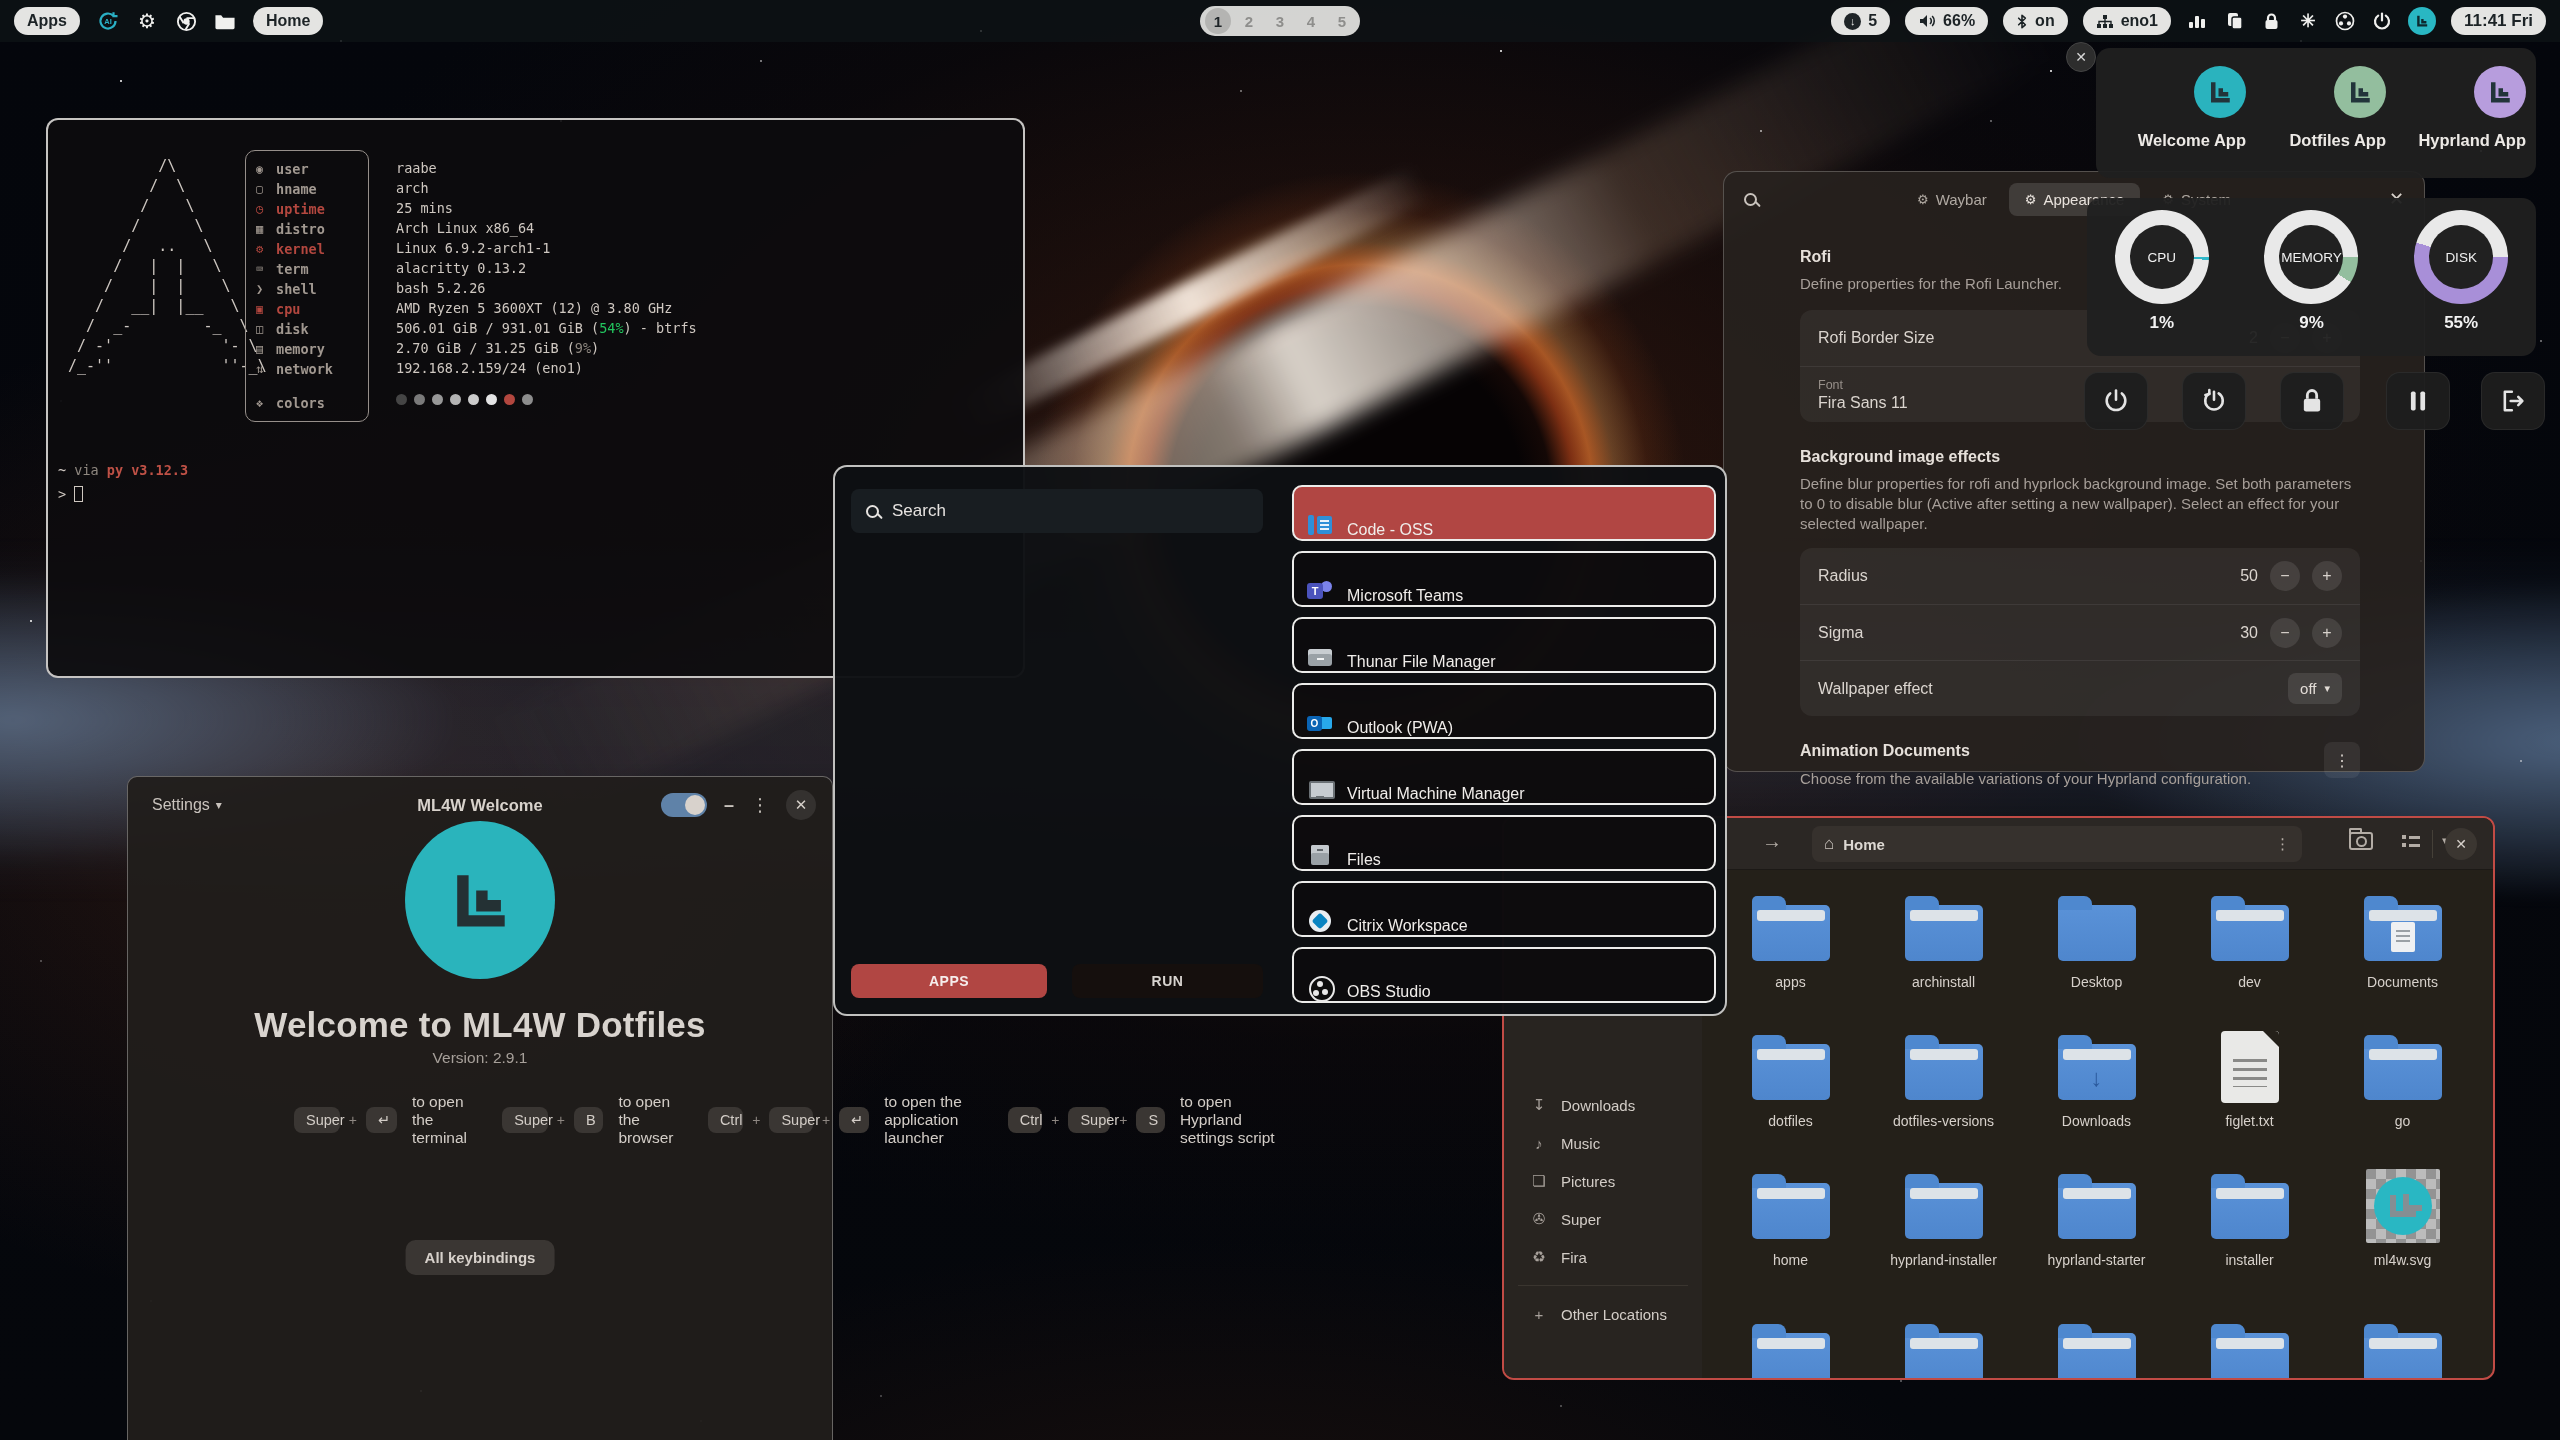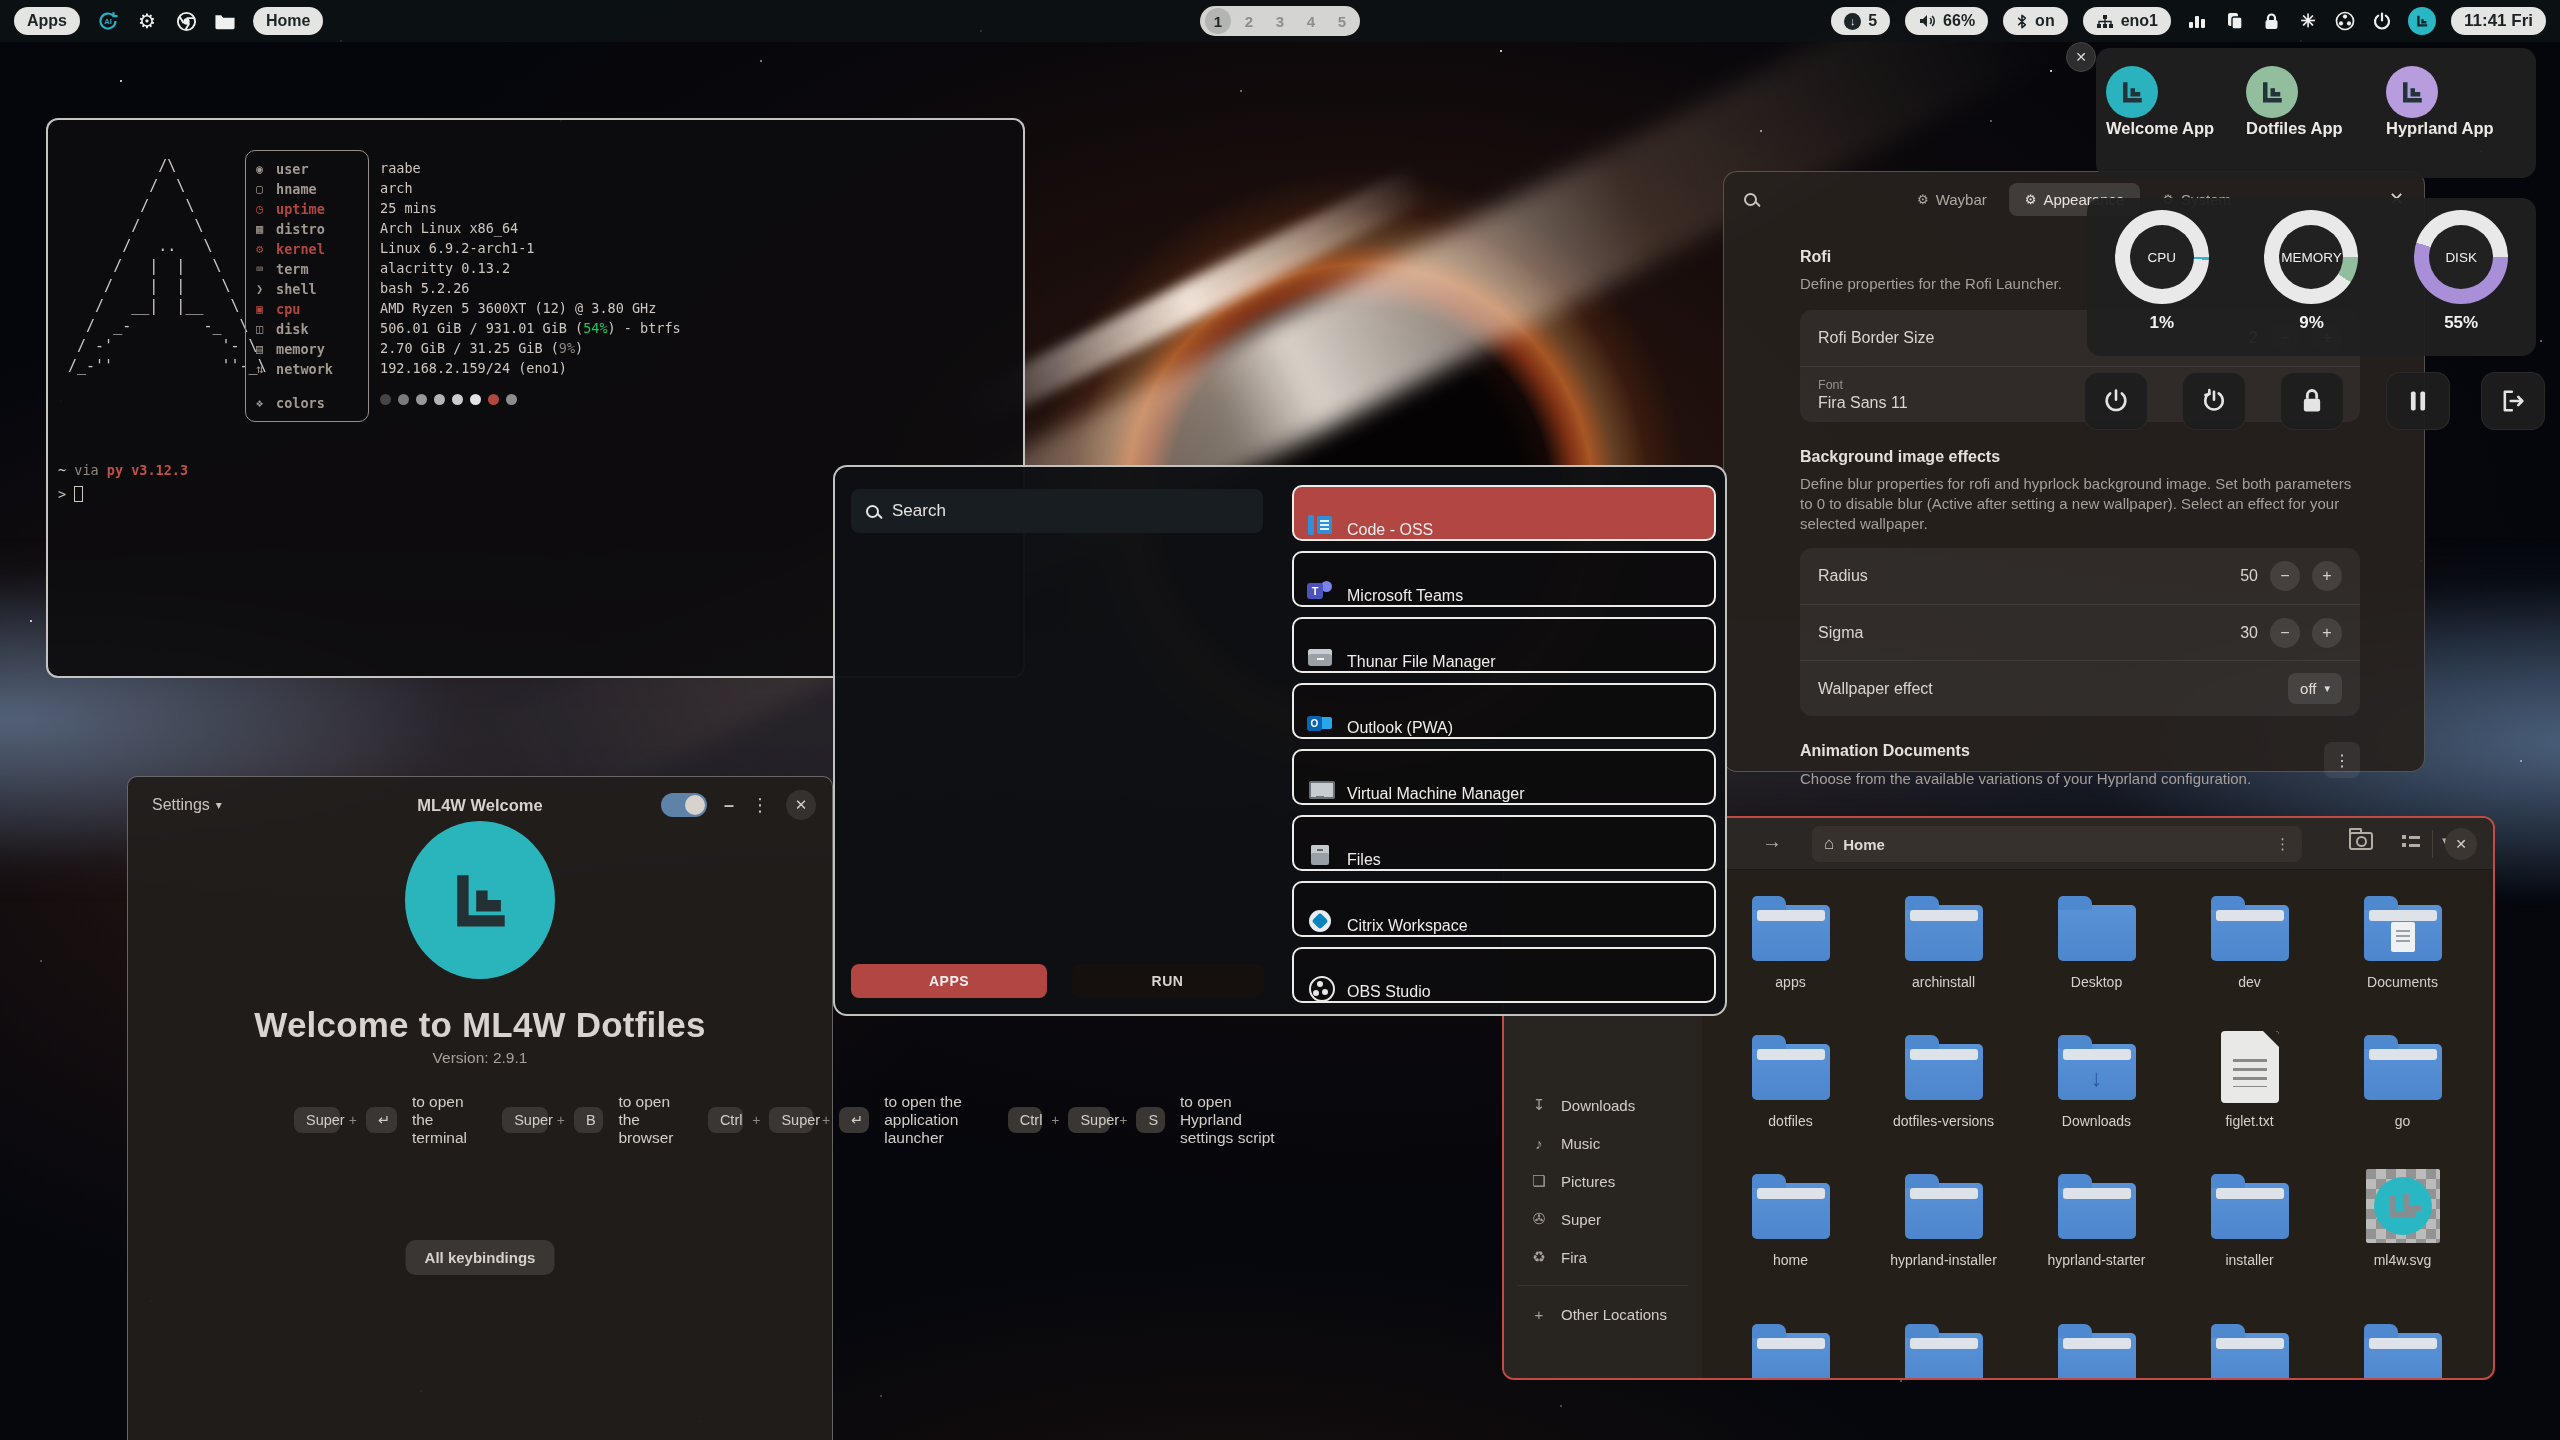--- a/index.html
+++ b/index.html
@@ -65,21 +65,21 @@
           font-family:"DejaVu Sans Mono", monospace; }
   .term pre.ascii { position:absolute; left:20px; top:36px; font:15px/20px "DejaVu Sans Mono",monospace;
                     color:#cfc8c2; }
   .ffbox { position:absolute; left:197px; top:30px; width:124px; border:1px solid #968f8a; border-radius:10px;
            padding:8px 0 8px 10px; }
   .ffrow { display:flex; align-items:center; height:20px; font:700 13.5px "DejaVu Sans Mono",monospace;
            color:#a19890; white-space:pre; }
   .ffrow .ic { width:20px; font-weight:400; font-size:12px; }
   .ffrow.red { color:#b3473f; }
   .ffspacer { height:14px; }
-  .ffvals { position:absolute; left:332px; top:38px; }
+  .ffvals { position:absolute; left:348px; top:38px; }
   .fvrow { height:20px; font:13.5px/20px "DejaVu Sans Mono",monospace; color:#cfc8c1; white-space:pre; }
   .fvrow .hl.red { color:#22c55e; } .fvrow .hl.dim { color:#8f8880; }
   .dots { display:flex; gap:7px; margin-top:16px; align-items:center; }
   .dot { width:11px; height:11px; border-radius:50%; }
   .prompt1 { position:absolute; left:10px; top:342px; font:13.5px "DejaVu Sans Mono",monospace; color:#d0c9c3; }
   .prompt1 .via { color:#8f8880; } .prompt1 .env { color:#bf5146; font-weight:700; }
   .prompt2 { position:absolute; left:10px; top:366px; font:13.5px "DejaVu Sans Mono",monospace; color:#cfc8c1;
              display:flex; align-items:center; gap:8px; }
   .cursor { display:inline-block; width:9px; height:16px; border:1.5px solid #cfc8c1; }
 
@@ -198,21 +198,21 @@
   .kebab-btn { width:36px; height:36px; border-radius:8px; background:rgba(255,255,255,.07); display:grid;
                place-items:center; color:#d9d3cd; font-size:16px; }
 
   
   .qp-close { position:absolute; left:2066px; top:42px; width:30px; height:30px; border-radius:50%;
               background:#2d2d2d; border:1px solid #444; color:#d8d8d8; display:grid; place-items:center;
               font-size:14px; z-index:31; }
   .qp-card1 { position:absolute; left:2096px; top:48px; width:440px; height:130px; border-radius:14px;
               background:rgba(32,32,32,.95); z-index:30; display:flex; justify-content:space-around;
               padding:18px 10px 0; }
-  .qp-app { display:flex; flex-direction:column; align-items:flex-start; gap:1px; width:140px; }
+  .qp-app { display:flex; flex-direction:column; align-items:flex-end; gap:13px; width:140px; }
   .qp-ico { width:52px; height:52px; border-radius:50%; display:grid; place-items:center; }
   .qp-lab { font-weight:700; font-size:16.5px; color:#edeae6; white-space:nowrap; }
   .qp-card2 { position:absolute; left:2087px; top:198px; width:449px; height:158px; border-radius:14px;
               background:rgba(32,32,32,.95); z-index:30; display:flex; justify-content:space-around;
               padding-top:12px; }
   .gwrap { display:flex; flex-direction:column; align-items:center; gap:9px; }
   .gauge { width:94px; height:94px; border-radius:50%; display:grid; place-items:center; }
   .ghole { width:64px; height:64px; border-radius:50%; background:#212121; display:grid; place-items:center;
            font-size:13.5px; color:#f0f0f0; }
   .gval { font-weight:700; font-size:17px; color:#f2f2f2; }

